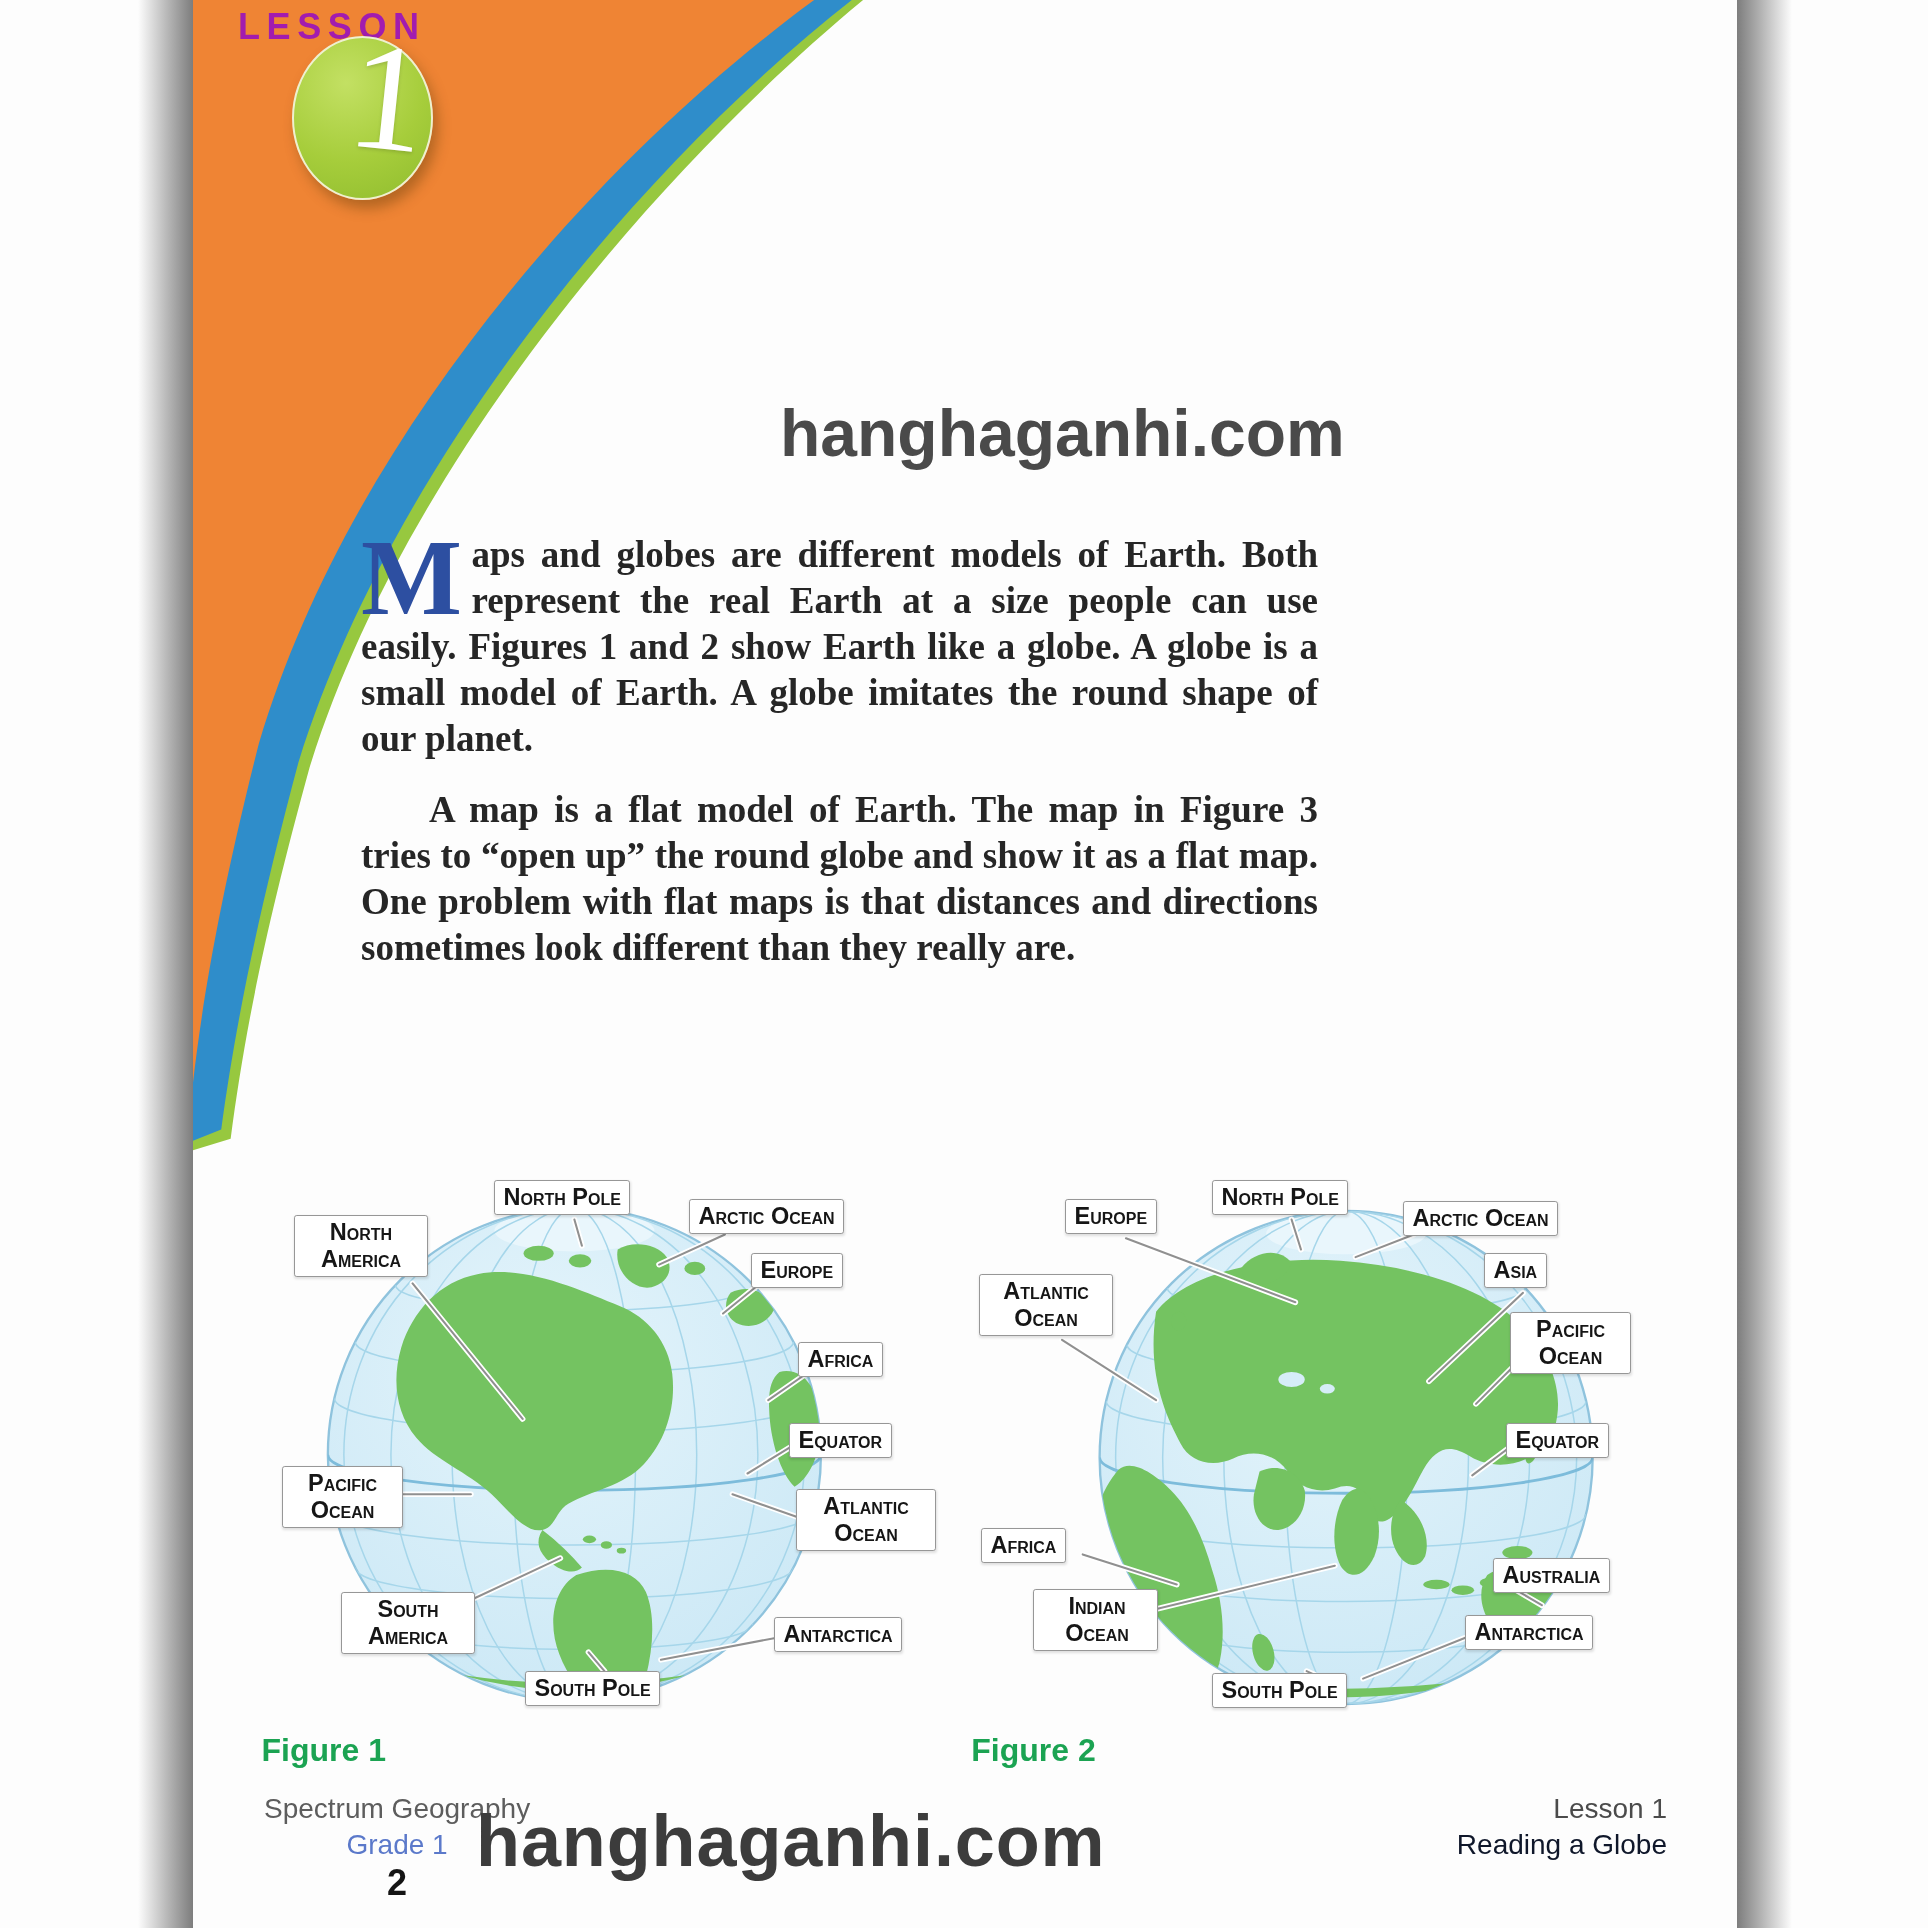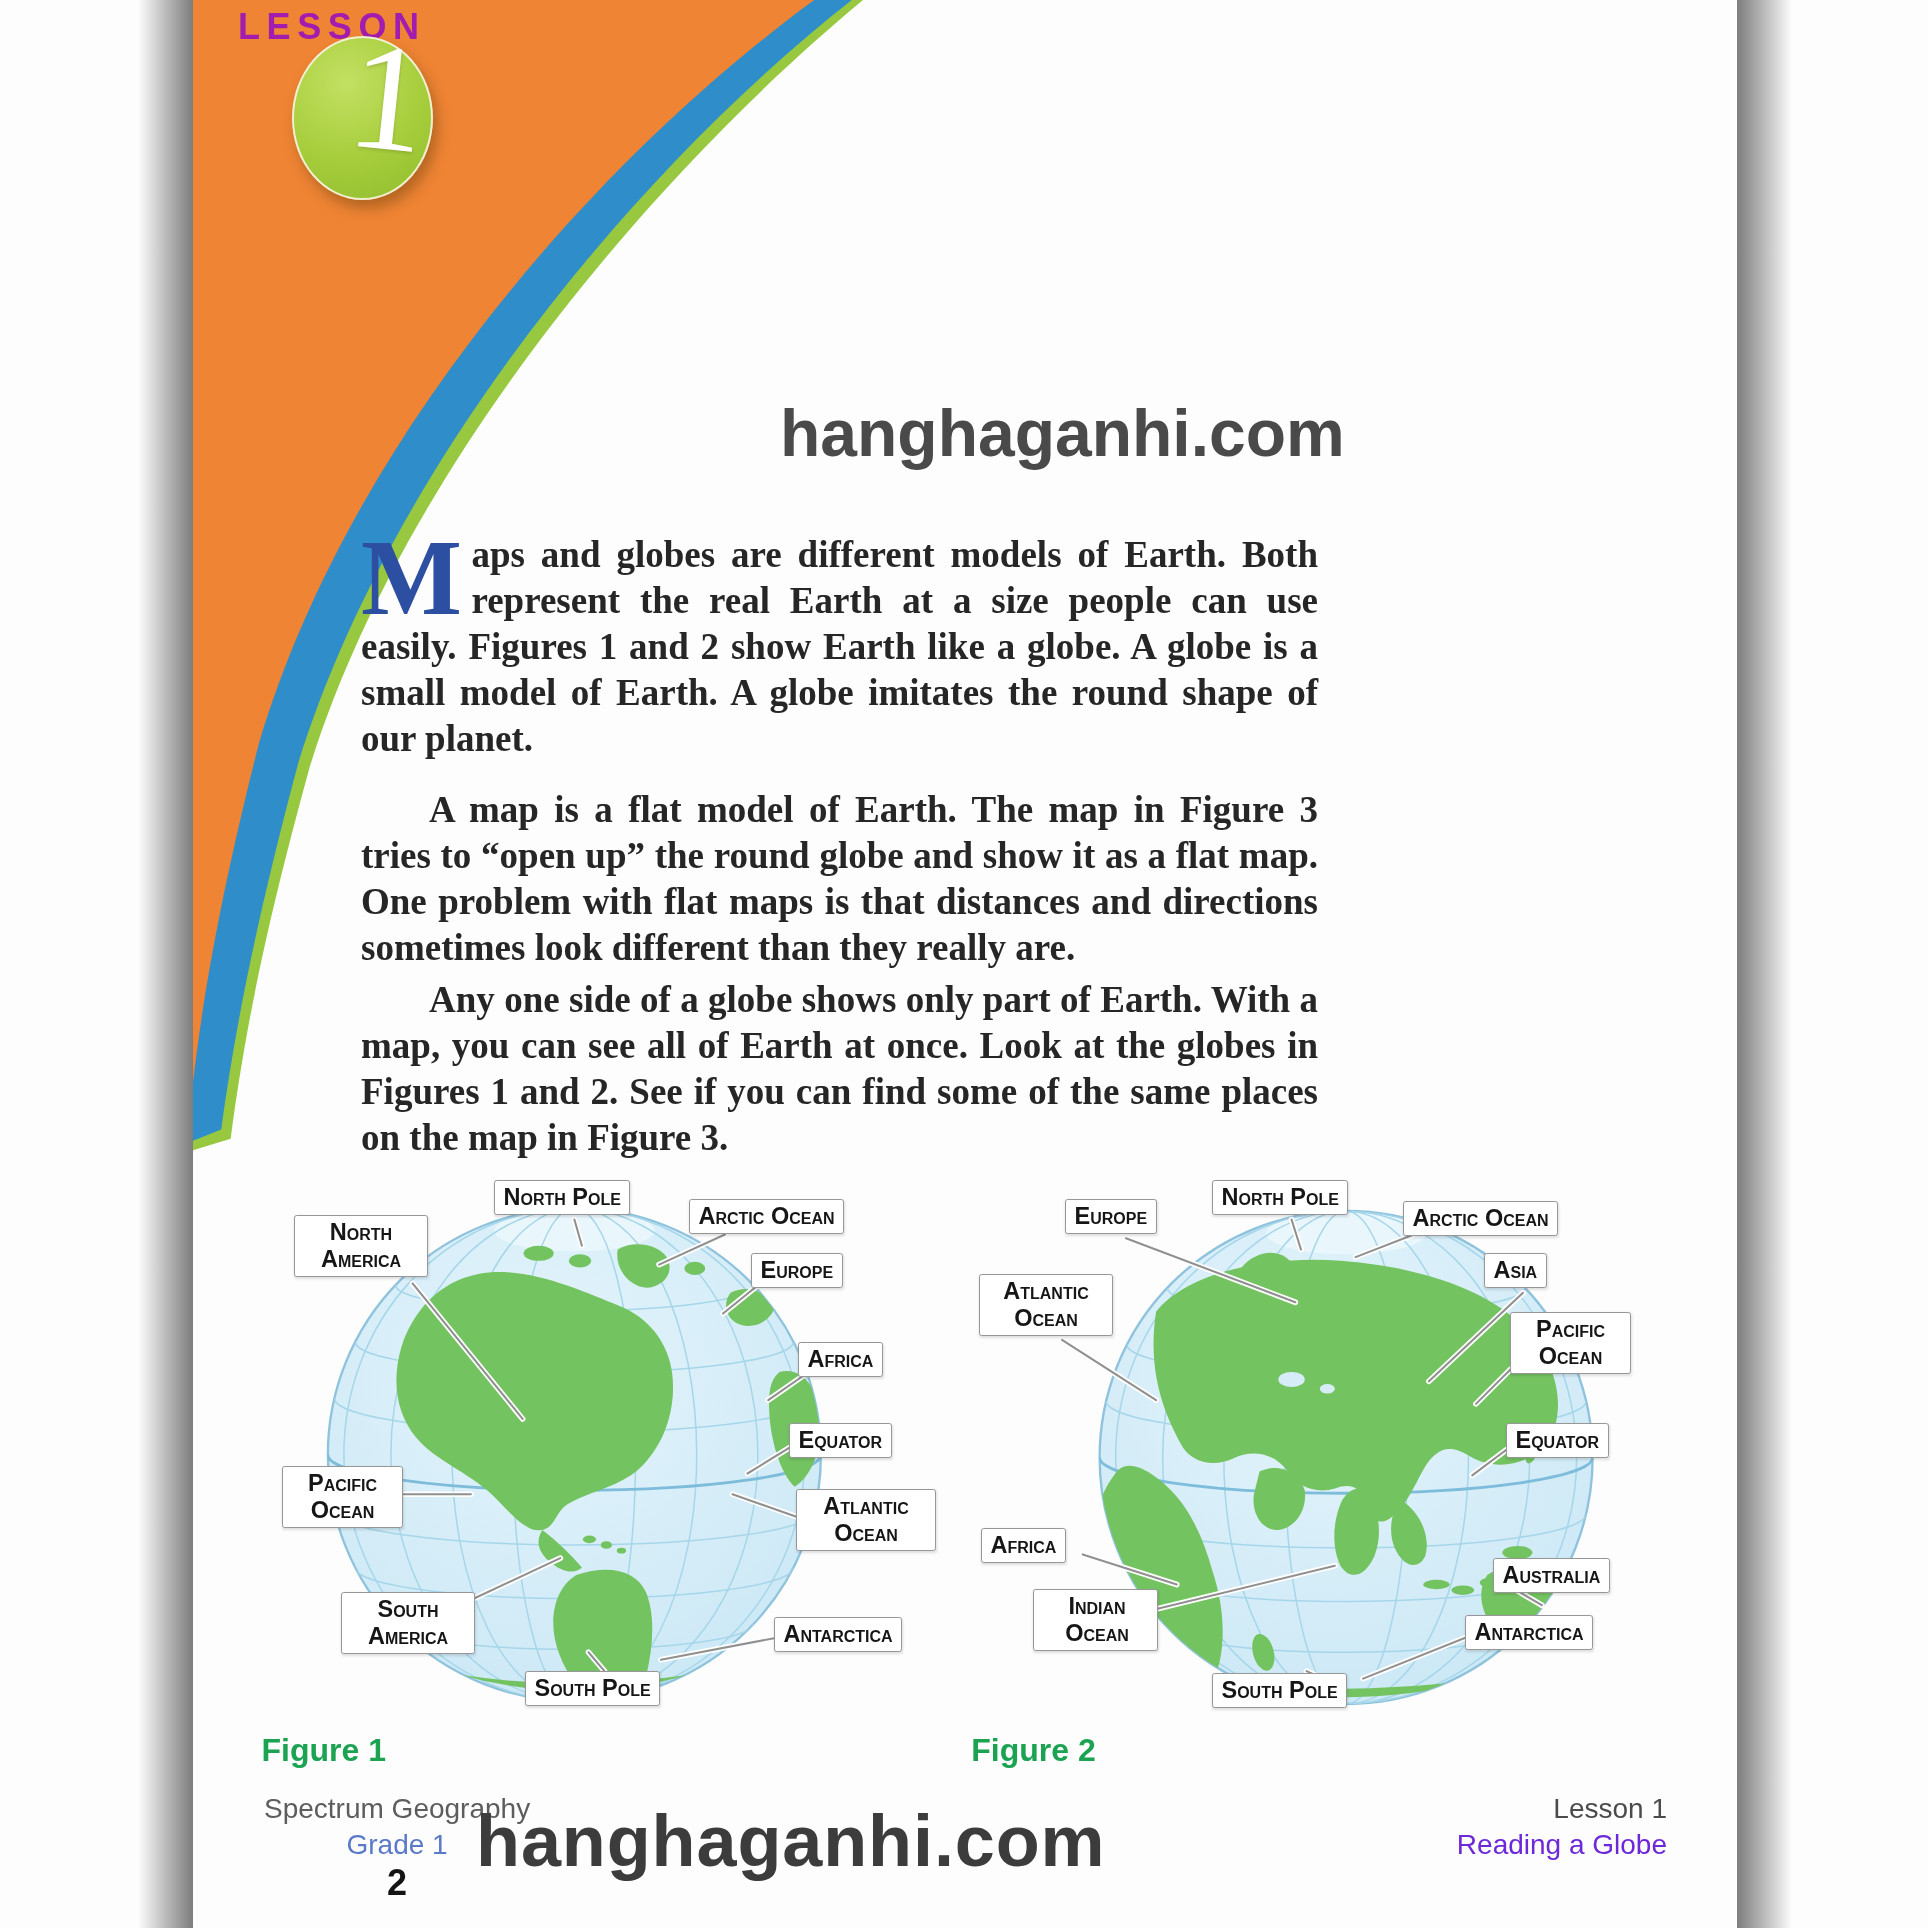--- a/index.html
+++ b/index.html
@@ -93,21 +93,21 @@
   }
   .footer-book { color:#5d5d5d; }
   .footer-grade { color:#5b79ca; }
   .footer-page { color:#141414; font-weight:bold; font-size:36px; margin-top:1.9px; }
 
   .footer-right {
     position:absolute; left:1356px; top:1791px; width:311px; text-align:right;
     font-family:"Liberation Sans", sans-serif; font-size:28px; line-height:36px;
   }
   .footer-lesson { color:#4b4b4b; }
-  .footer-lesson-title { color:#6d28d9; }
+  .footer-lesson-title { color:#0f172a; }
 </style>
 </head>
 <body>
 
 <div class="page">
 
   <svg class="header-art" width="847" height="1186" viewBox="0 0 900 1260">
     <path d="M0,0 L712,0 C488,185 222,500 124,815 C78,982 55,1095 40,1210 L0,1222 Z" fill="#97c83f"></path>
     <path d="M0,0 L700,0 C470,180 210,495 112,810 C68,975 45,1090 30,1200 L0,1212 Z" fill="#2f8dca"></path>
     <path d="M0,0 L660,0 C425,172 165,470 70,790 C28,955 10,1065 0,1150 Z" fill="#ef8434"></path>
@@ -117,21 +117,20 @@
   <div class="lesson-circle"></div>
   <div class="lesson-number">1</div>
 
 
   <div class="watermark-mid">hanghaganhi.com</div>
 
   <p class="para para-1"><span class="dropcap">M</span><span>aps and globes are different models of Earth. Both represent the real Earth at a size people can use easily. Figures 1 and 2 show Earth like a globe. A </span><b>globe</b><span> is a small model of Earth. A globe imitates the round shape of our planet.</span></p>
 
   <p class="para para-2"><span>A </span><b>map</b><span> is a flat model of Earth. The map in Figure 3 tries to “open up” the round globe and show it as a flat map. One problem with flat maps is that distances and directions sometimes look different than they really are.</span></p>
 
-  <p class="para para-3">Any one side of a globe shows only part of Earth. With a map, you can see all of Earth at once. Look at the globes in Figures 1 and 2. See if you can find some of the same places on the map in Figure 3.</p>
 
   <div class="figure" id="figure-1">
     <svg width="669" height="621" viewBox="0 0 710 660">
       <defs>
         <clipPath id="clip1">
             <circle cx="340" cy="310" r="262"></circle>
           </clipPath>
         <radialGradient id="ocean1" cx="45%" cy="32%" r="80%">
           <stop offset="0%" stop-color="#e4f4fb"></stop>
             <stop offset="100%" stop-color="#c9e7f5"></stop>

